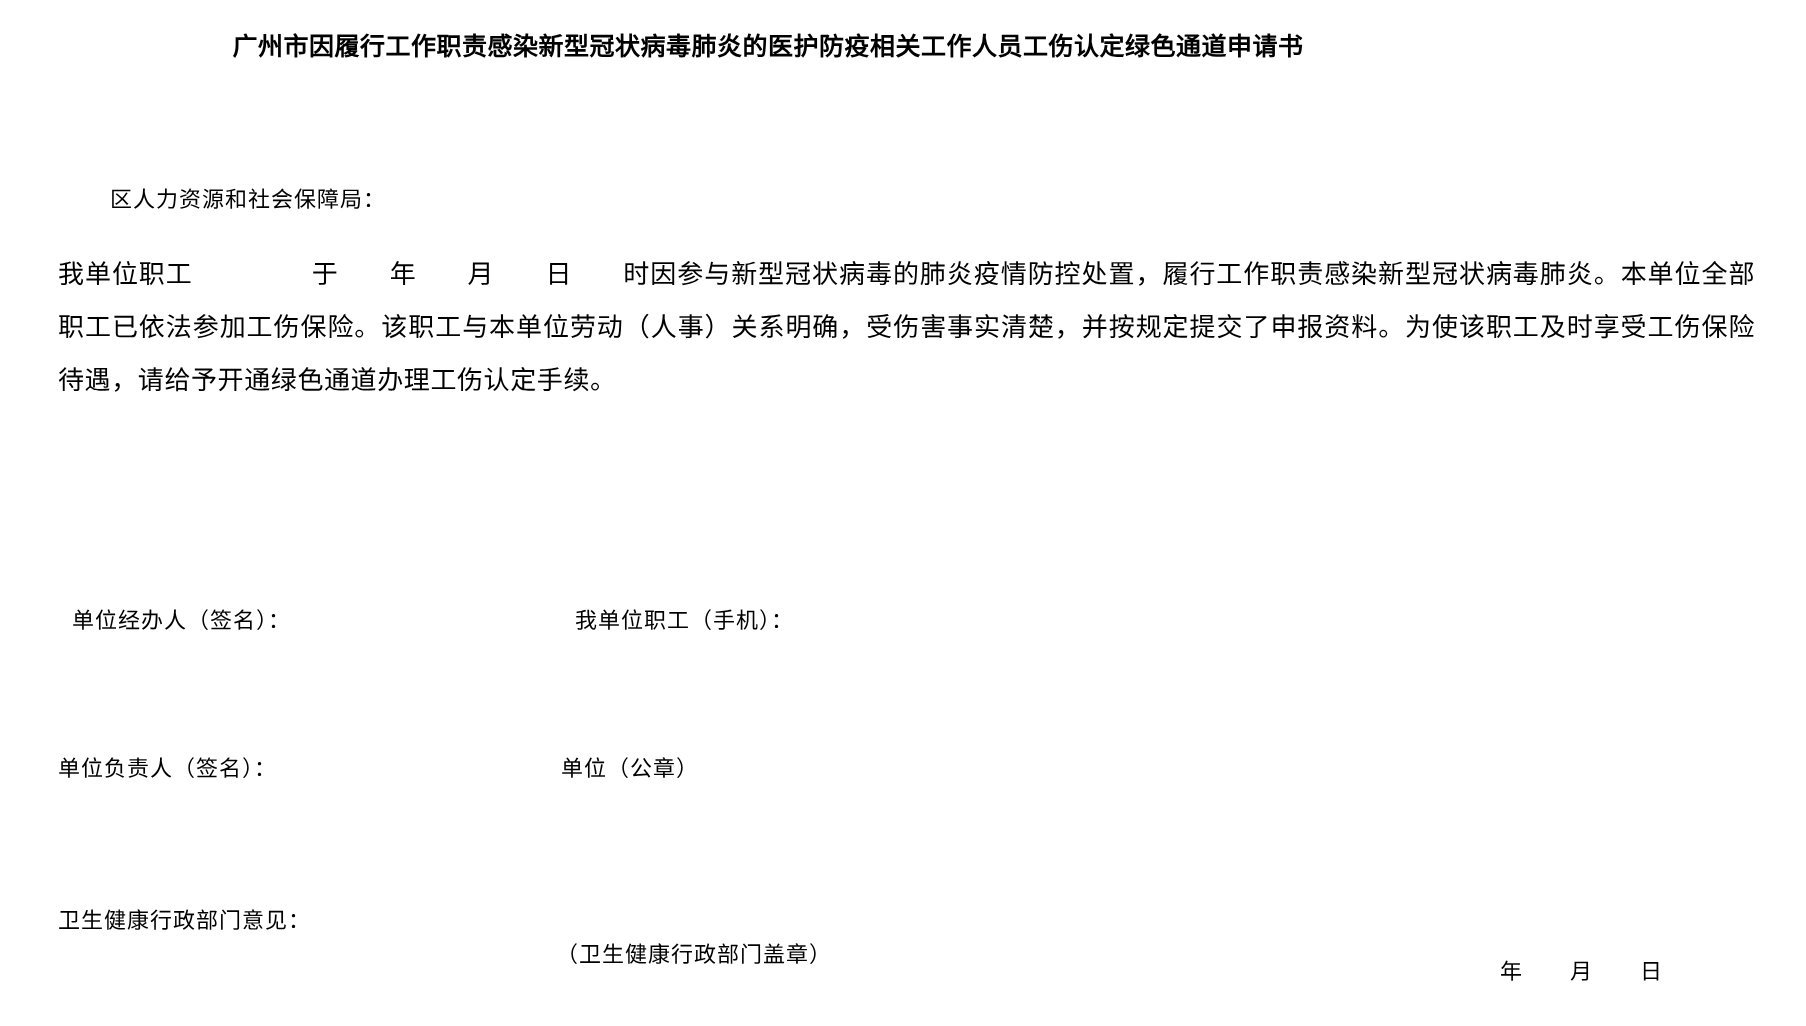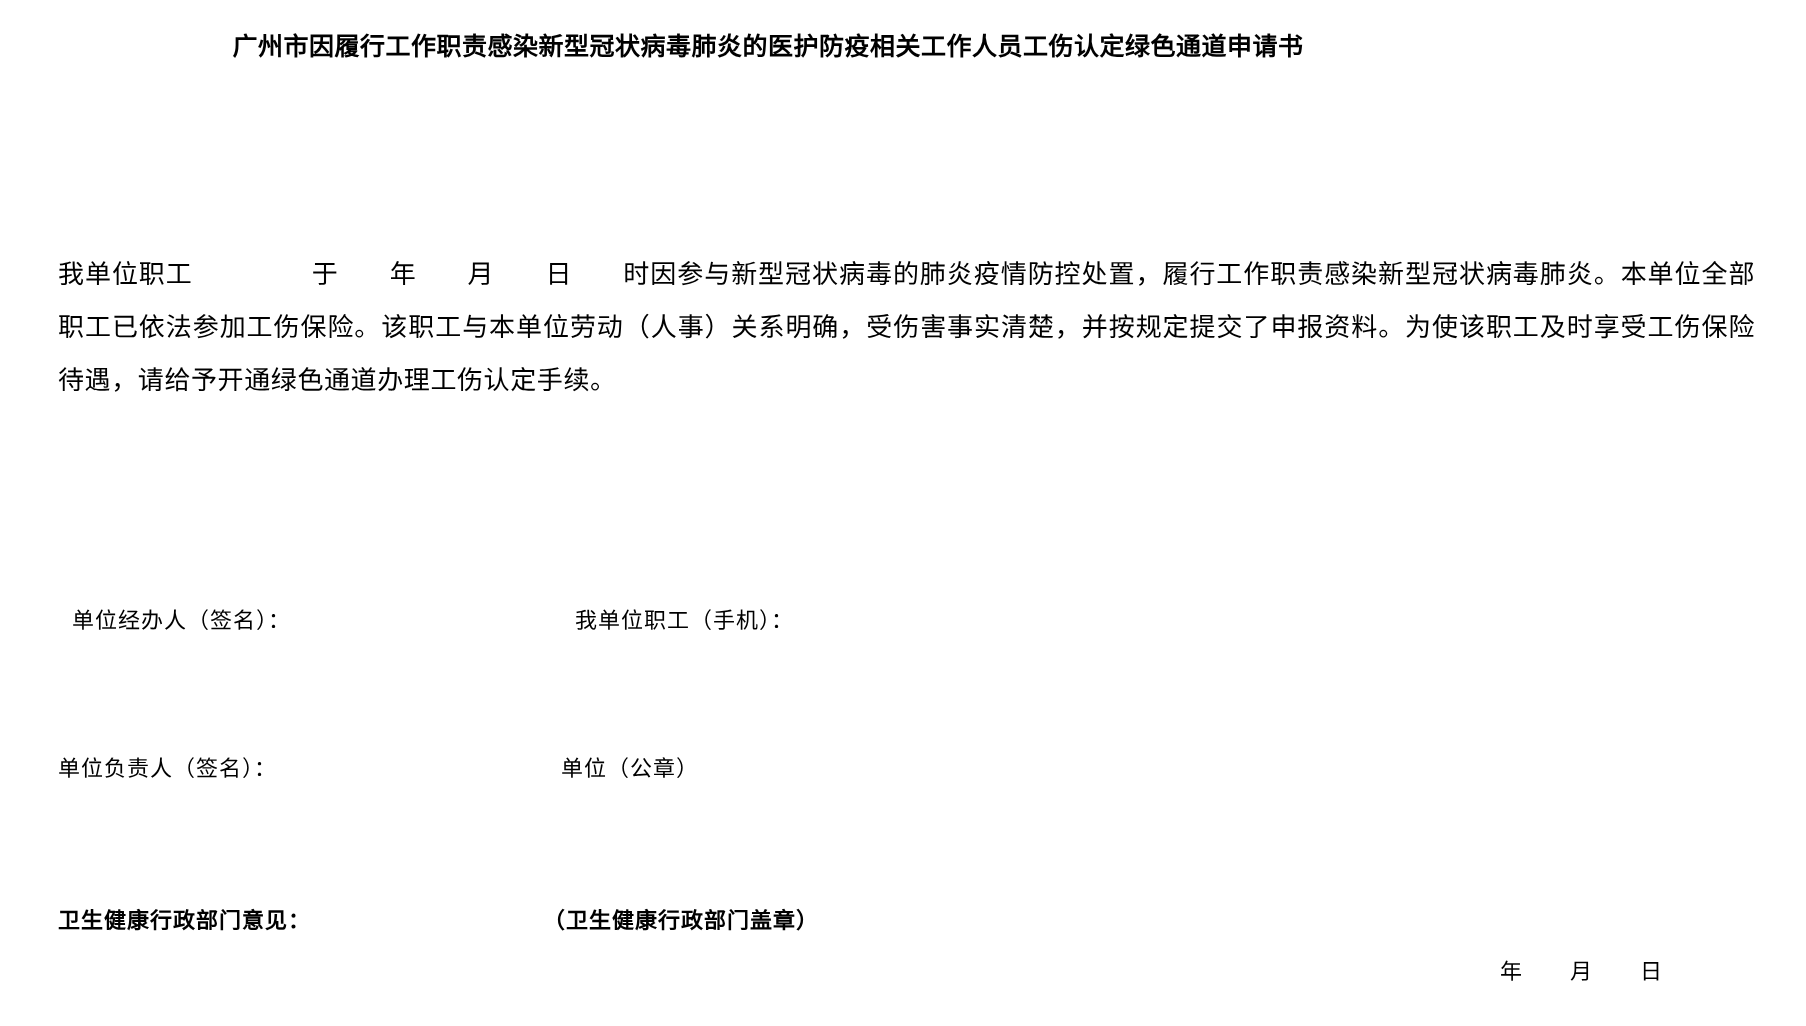--- a/index.html
+++ b/index.html
@@ -77,40 +77,41 @@
     white-space: nowrap;
   }
   .sig-row .lbl-right {
     position: absolute;
     left: 503px;
     top: 0;
     white-space: nowrap;
   }
   .row-operator { top: 605px; left: 72px; width: 1200px; height: 34px; }
   .row-leader   { top: 753px; left: 58px; width: 1200px; height: 34px; }
-  .row-health   { top: 905px; left: 58px; width: 1300px; height: 34px; font-weight: bold; }
-  .row-health .lbl-right { left: 485px; }
+  .row-health   { top: 905px; left: 58px; width: 1300px; height: 34px; }
+  .row-health .lbl-right { left: 498px; margin-top: 34px; }
 
   .date-line {
     position: absolute;
     top: 953px;
     left: 1500px;
     font-size: 22px;
     letter-spacing: 1px;
     white-space: nowrap;
   }
   .date-line .d-gap { display: inline-block; width: 34px; }
 </style>
 </head>
 <body>
 
 <div class="page">
 
   <div class="doc-title">广州市因履行工作职责感染新型冠状病毒肺炎的医护防疫相关工作人员工伤认定绿色通道申请书</div>
 
+  <div class="addressee">区人力资源和社会保障局：</div>
 
   <div class="para para-main">
     <span>我单位职工</span>
     <span class="gap-xl"></span>
     <span>于</span>
     <span class="gap-md"></span>
     <span>年</span>
     <span class="gap-md"></span>
     <span>月</span>
     <span class="gap-md"></span>

